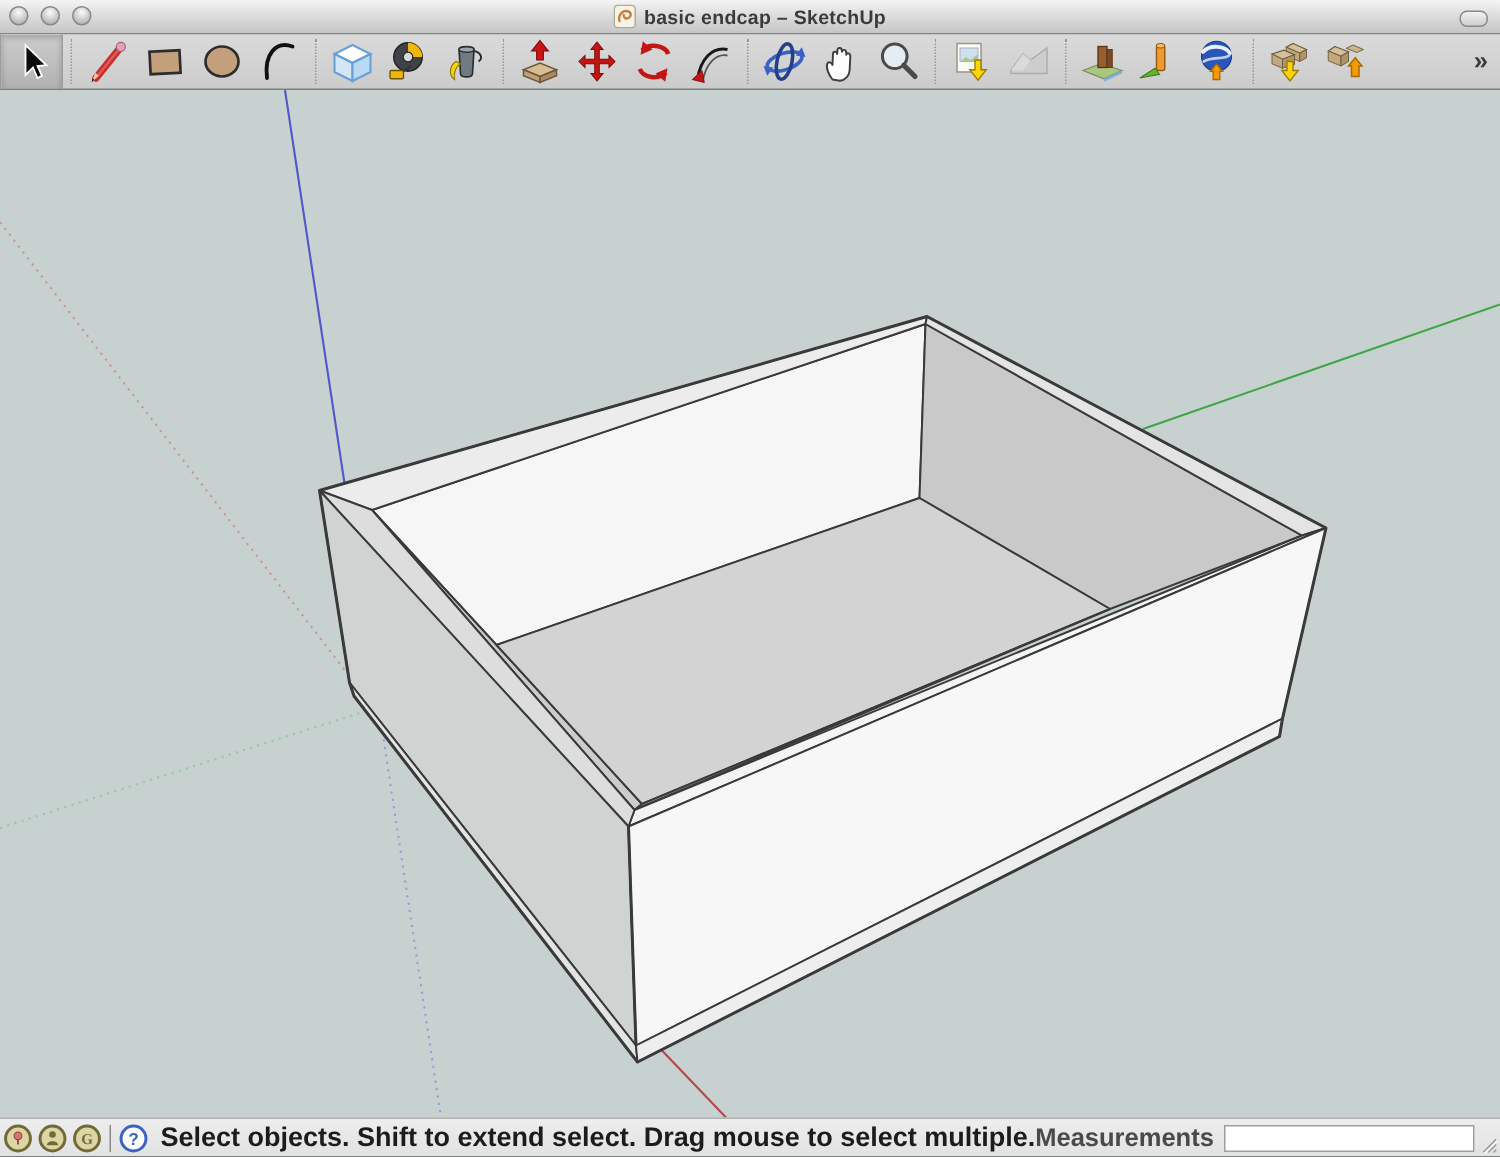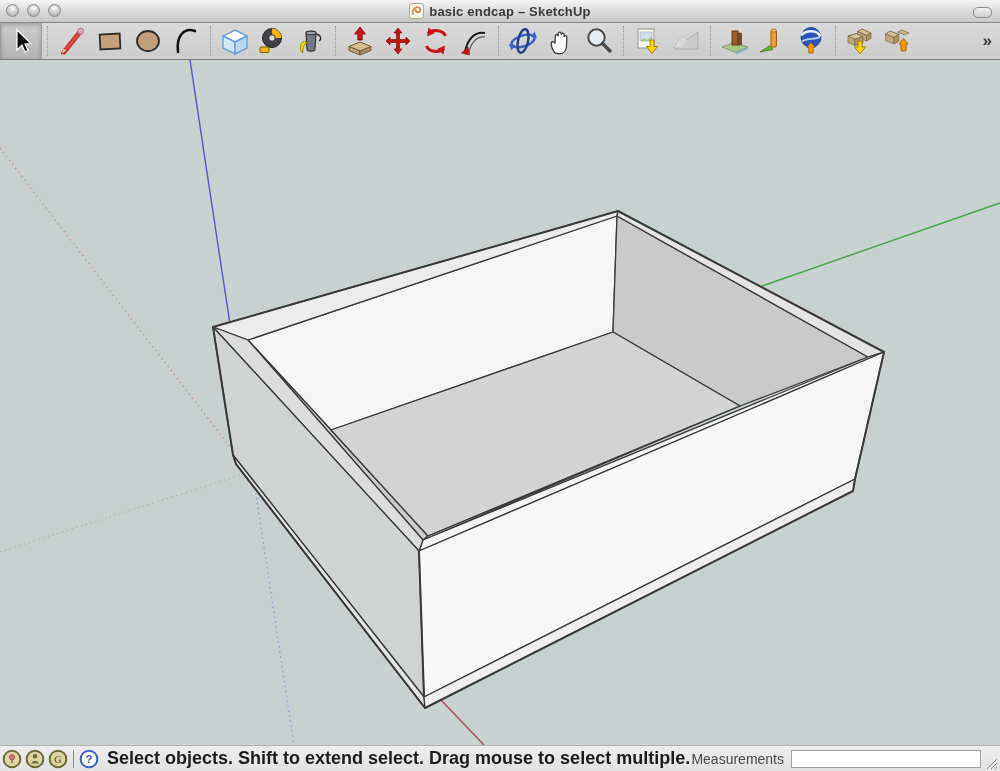--- a/index.html
+++ b/index.html
@@ -43,21 +43,21 @@
   .outline{fill:none;stroke-width:2;stroke-linejoin:round;}
 
   
   .statusbar{position:absolute;left:0;top:745px;width:1000px;height:26px;
     background:linear-gradient(#ededed,#e2e2e2);
     border-top:1px solid #b2b2b2;box-sizing:border-box;
     display:flex;align-items:center;padding:0 0 0 2px;}
   .sb-circle{width:20px;height:20px;margin-right:3px;flex:0 0 auto;}
   .sb-sep{width:0;height:18px;border-left:1px solid #8a8a8a;margin:0 5px 0 2px;}
   .hint{font-size:18px;font-weight:700;color:#1c1c1c;margin-left:5px;white-space:nowrap;}
-  .meas-label{margin-left:auto;font-size:14px;font-weight:400;color:#4a4a4a;}
+  .meas-label{margin-left:auto;font-size:17px;font-weight:700;color:#4a4a4a;}
   .meas-input{width:182px;height:16px;margin:0 4px 0 7px;border:1px solid #9e9e9e;
     background:#fff;font-size:12px;padding:0 3px;}
   .grip{width:14px;height:16px;margin-right:1px;align-self:flex-end;}
 </style>
 </head>
 <body>
 
 <div class="window">
 
   <div class="titlebar">

